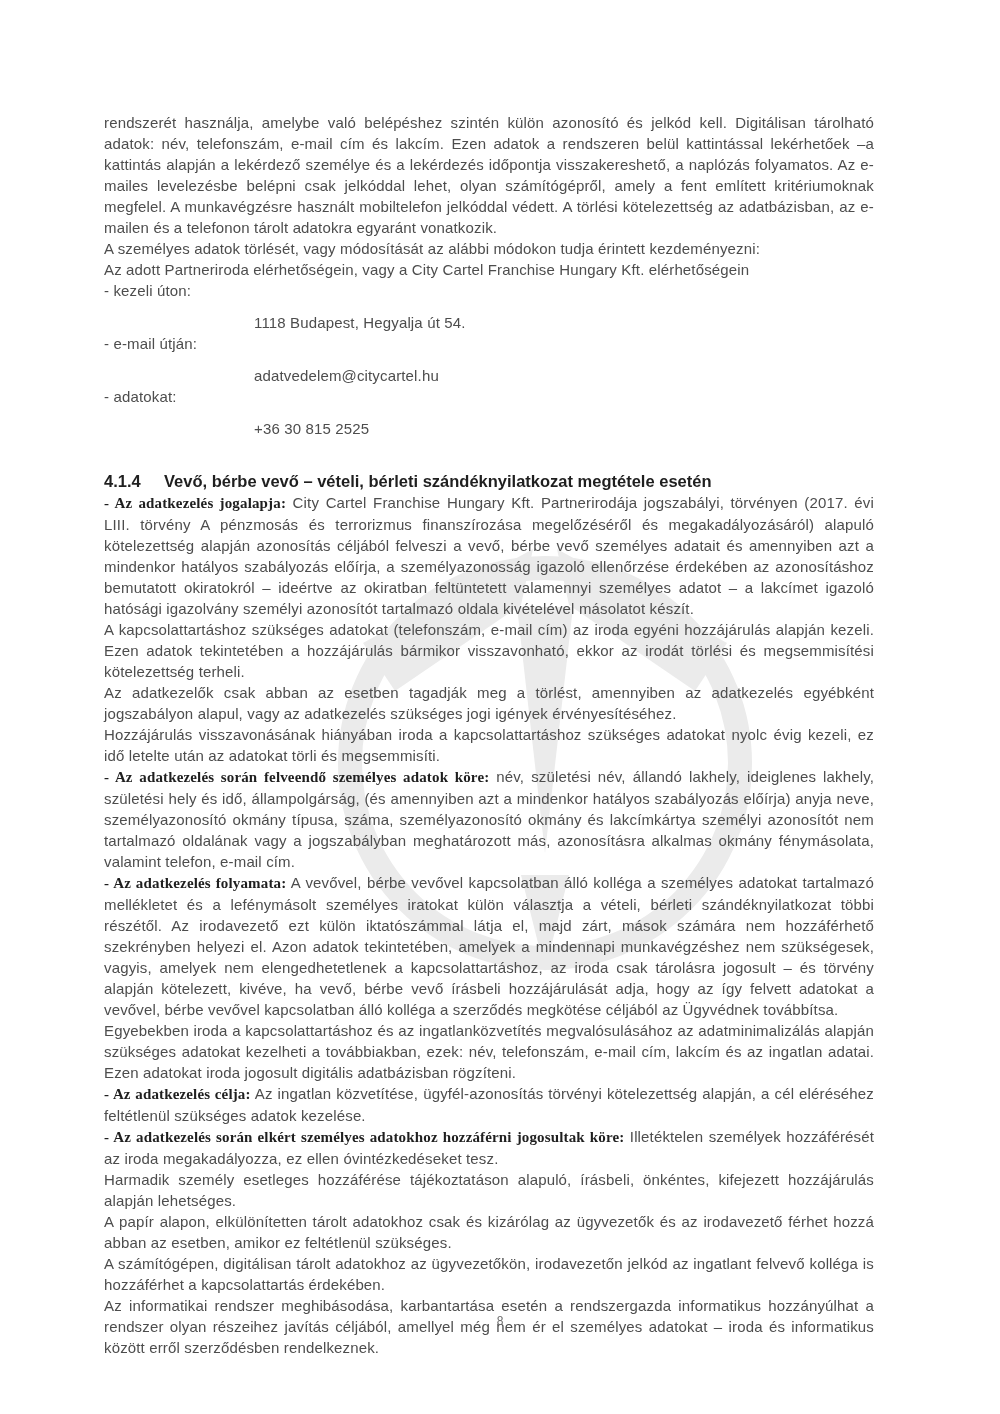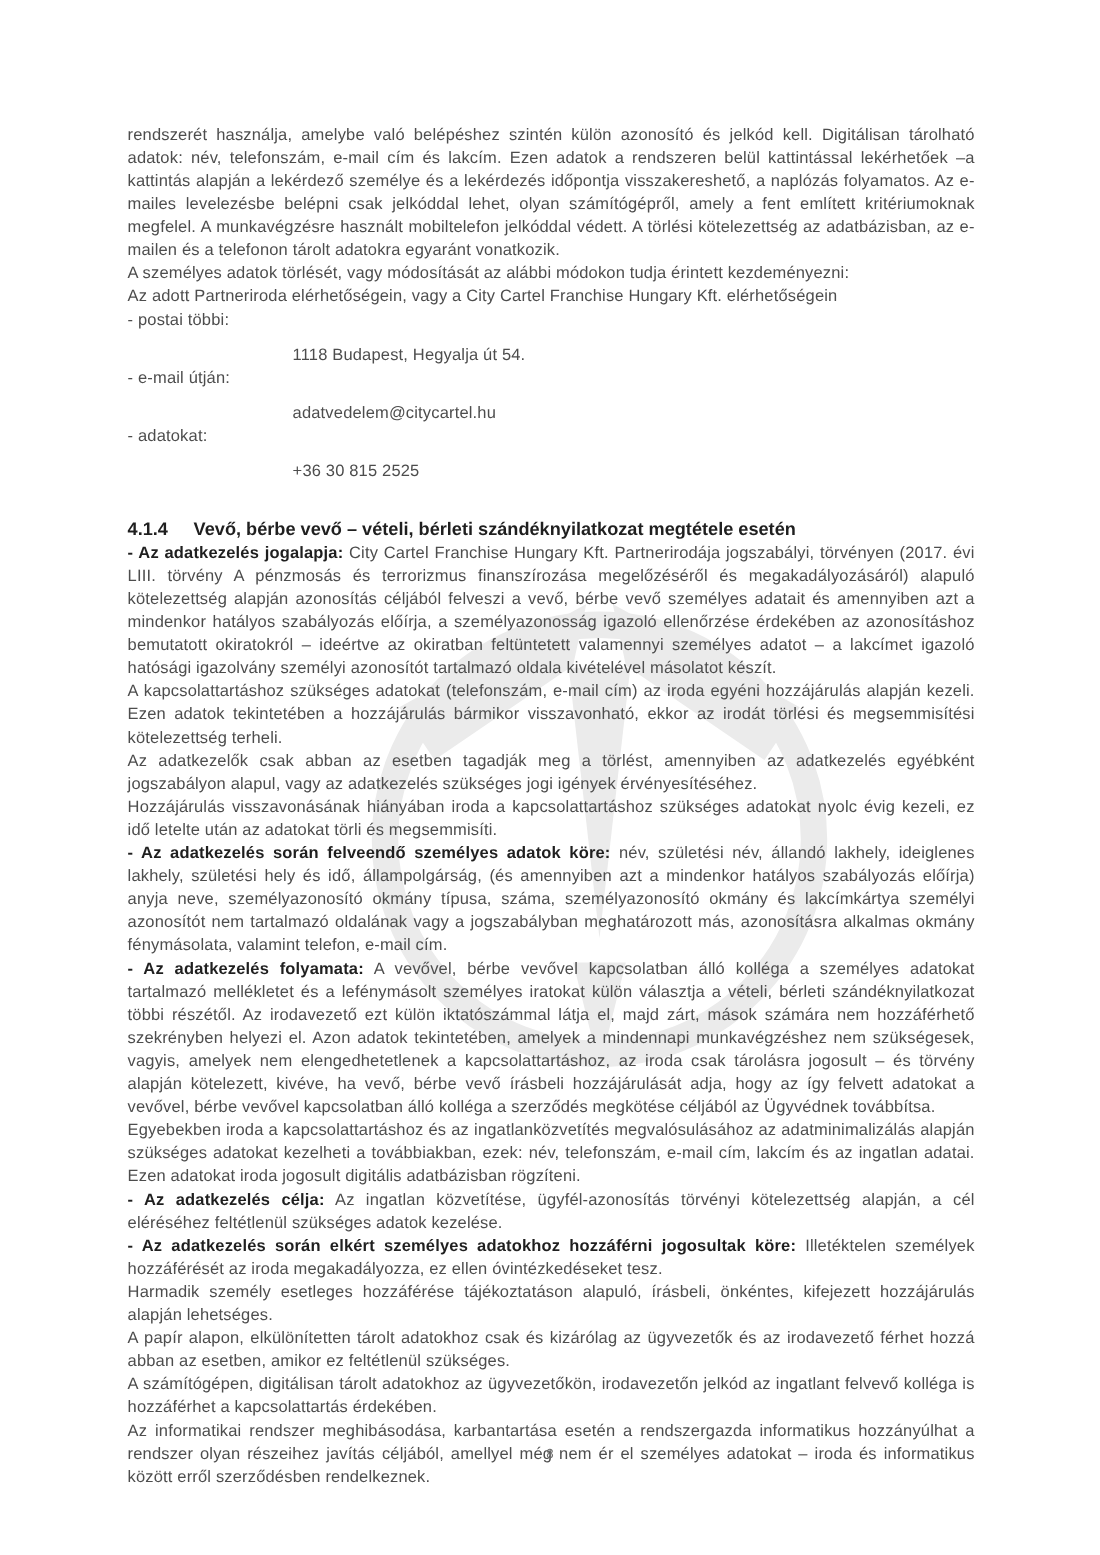--- a/index.html
+++ b/index.html
@@ -15,36 +15,37 @@
     position: absolute;
     left: 325px;
     top: 543px;
     width: 440px;
     height: 440px;
     z-index: 0;
     pointer-events: none;
   }
   .content {
     position: absolute;
-    left: 116px;
+    left: 104px;
     top: 112px;
     width: 770px;
     z-index: 1;
   }
   .content p {
     margin: 0;
     text-align: justify;
     font-size: 15px;
     line-height: 21px;
     letter-spacing: 0.15px;
     color: #4d4d4d;
   }
   .content p strong {
     color: #1f1f1f;
     font-weight: bold;
+    font-family: Liberation Serif, serif;
   }
   .contact-row {
     display: flex;
     font-size: 15px;
     line-height: 21px;
     letter-spacing: 0.15px;
     color: #4d4d4d;
   }
   .contact-label { width: 150px; flex: 0 0 150px; }
   .contact-value { flex: 1; margin-top: 32px; }
@@ -84,21 +85,21 @@
   <div class="content">
 
     <p><span>rendszerét használja, amelybe való belépéshez szintén külön azonosító és jelkód kell. Digitálisan tárolható adatok: név, telefonszám, e-mail cím és lakcím. Ezen adatok a rendszeren belül kattintással lekérhetőek –a kattintás alapján a lekérdező személye és a lekérdezés időpontja visszakereshető, a naplózás folyamatos. Az e-mailes levelezésbe belépni csak jelkóddal lehet, olyan számítógépről, amely a fent említett kritériumoknak megfelel. A munkavégzésre használt mobiltelefon jelkóddal védett. A törlési kötelezettség az adatbázisban, az e-mailen és a telefonon tárolt adatokra egyaránt vonatkozik.</span></p>
 
     <p><span>A személyes adatok törlését, vagy módosítását az alábbi módokon tudja érintett kezdeményezni:</span></p>
 
     <p><span>Az adott Partneriroda elérhetőségein, vagy a City Cartel Franchise Hungary Kft. elérhetőségein</span></p>
 
     <div>
       <div class="contact-row">
-        <span class="contact-label">- postai többi:</span>
+        <span class="contact-label">- kezeli úton:</span>
         <span class="contact-value">1118 Budapest, Hegyalja út 54.</span>
       </div>
       <div class="contact-row">
         <span class="contact-label">- e-mail útján:</span>
         <span class="contact-value">adatvedelem@citycartel.hu</span>
       </div>
       <div class="contact-row">
         <span class="contact-label">- adatokat:</span>
         <span class="contact-value">+36 30 815 2525</span>
       </div>

